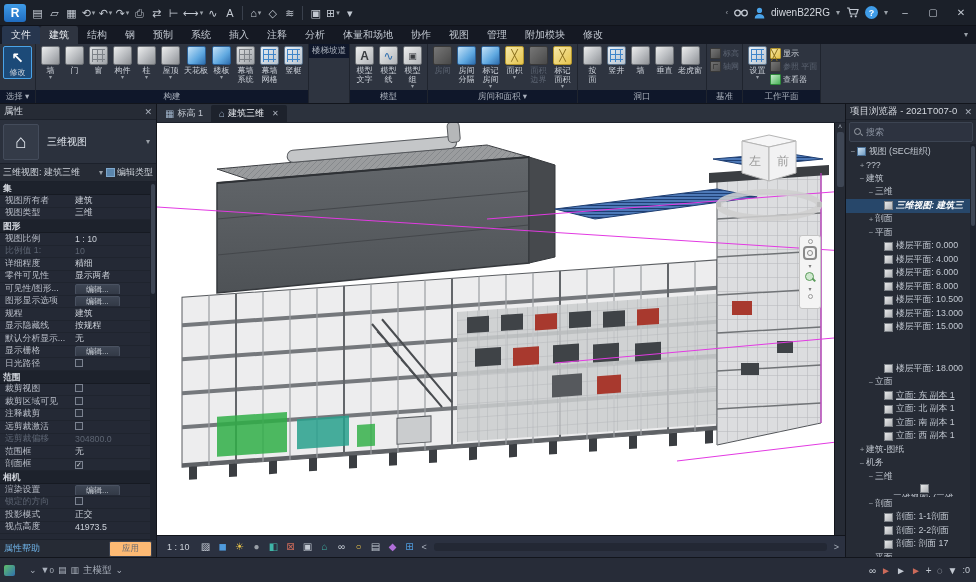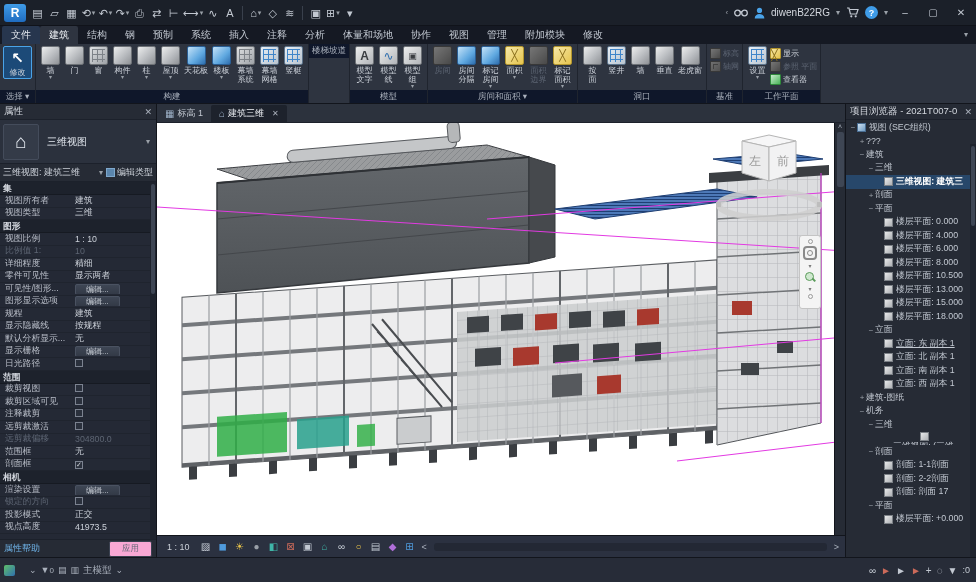--- a/index.html
+++ b/index.html
@@ -84,21 +84,21 @@
   .prows{flex:1;overflow:hidden;background:#242935;position:relative;}
   .prow{height:12.5px;display:flex;align-items:center;font-size:8.8px;border-bottom:1px solid #1f242e;padding-left:5px;}
   .prow .pl{width:68px;color:#b9bec8;white-space:nowrap;overflow:hidden;flex:none;}
   .prow .pv{flex:1;color:#ccd1d9;white-space:nowrap;overflow:hidden;padding-left:2px;}
   .prow.dim .pl,.prow.dim .pv{color:#5d6573;}
   .pgroup{height:13px;line-height:13px;background:#1d222c;color:#d4d8df;font-weight:bold;font-size:8.8px;padding-left:3px;border-bottom:1px solid #161a22;}
   .pbtn{height:10px;line-height:9px;font-size:8px;color:#ccd1d9;background:linear-gradient(180deg,#3e4654,#333a47);border:1px solid #4a5261;border-radius:2px;padding:0 10px;margin-right:10px;}
   .pcheck{width:8px;height:8px;border:1px solid #7b8290;background:#2a303c;display:inline-flex;align-items:center;justify-content:center;font-size:7px;color:#d0d4db;}
   .pfoot{height:18px;display:flex;align-items:center;border-top:1px solid #1c212b;padding:0 4px;font-size:9px;}
   .pfoot .helplink{color:#6fb3e8;}
-  .pfoot .apply{margin-left:auto;color:#5d6573;background:#f9a8d4;border:1px solid #3a4150;border-radius:2px;padding:1px 12px;font-size:8.5px;}
+  .pfoot .apply{margin-left:auto;color:#5d6573;background:#fdba74;border:1px solid #3a4150;border-radius:2px;padding:1px 12px;font-size:8.5px;}
   .pscroll{position:absolute;right:0;top:78px;width:6px;bottom:18px;background:#1e232d;}
   .pscroll .thumb{position:absolute;top:2px;left:1px;width:4px;height:110px;background:#3e4654;border-radius:2px;}
 
   
   .center{flex:1;display:flex;flex-direction:column;min-width:0;}
   .viewtabs{height:19px;background:#2c323d;display:flex;align-items:flex-end;border-bottom:1px solid #1c212b;}
   .vtab{display:flex;align-items:center;gap:3px;font-size:9px;color:#c3c9d2;padding:0 8px;height:17px;}
   .vtab .vic{font-size:10px;color:#9fb3c9;}
   .vtab.active{background:#1d222c;color:#f0f3f7;border-radius:2px 2px 0 0;}
   .vtab.active .x{font-size:8px;color:#aab1bc;margin-left:5px;}
@@ -127,21 +127,21 @@
   .bsearch{height:20px;margin:2px 3px;background:#2d3340;border:1px solid #3c4452;border-radius:2px;display:flex;align-items:center;padding:0 4px;gap:4px;}
   .mag{width:8px;height:8px;position:relative;flex:none;}
   .mag::before{content:"";position:absolute;left:0;top:0;width:5px;height:5px;border:1.3px solid #9aa0a8;border-radius:50%;}
   .mag::after{content:"";position:absolute;left:5.5px;top:5.5px;width:3px;height:1.3px;background:#9aa0a8;transform:rotate(45deg);}
   .bsearch .ph{font-size:9px;color:#8a92a0;}
   .tree{flex:1;overflow:hidden;padding-top:1px;}
   .titem{height:13.5px;display:flex;align-items:center;font-size:8.8px;color:#c3c9d2;white-space:nowrap;overflow:hidden;}
   .titem .exp{width:8px;text-align:center;color:#9aa0a8;font-size:8px;flex:none;}
   .titem .tic{width:9px;height:9px;background:linear-gradient(135deg,#e8e9ea,#aeb1b5);border:1px solid #7b8086;margin-right:3px;flex:none;}
   .titem .tic.root{background:linear-gradient(135deg,#cfe2f2,#6f9cc4);border-color:#4a6e93;}
-  .titem.selected{background:#27476a;color:#ffffff;font-weight:bold;}
+  .titem.selected{background:#27476a;color:#ffffff;font-weight:bold;font-style:italic;}
   .bscroll{position:absolute;right:0;top:40px;width:6px;bottom:0;background:#1e232d;}
   .bscroll .thumb{position:absolute;top:2px;left:1px;width:4px;height:80px;background:#3e4654;border-radius:2px;}
 
   
   .statusbar{position:absolute;left:0;top:557px;width:976px;height:25px;background:#272c38;border-top:1px solid #12151c;display:flex;align-items:center;font-size:9.5px;color:#c3c9d2;padding:0 4px;gap:4px;}
   .sbmsg{white-space:nowrap;overflow:hidden;max-width:486px;}
   .sbicon{width:11px;height:11px;background:linear-gradient(135deg,#5fc06a,#2f6faf);border-radius:2px;flex:none;}
   .sbws{display:flex;align-items:center;gap:4px;margin-left:10px;}
   .sbws .g{font-size:9px;color:#aab1bc;}
   .sbright{margin-left:auto;display:flex;align-items:center;gap:5px;padding-right:2px;}
@@ -716,20 +716,24 @@
         <span class="hstrip"></span>
         <span class="vright">&gt;</span>
       </div>
     </div>
 
     <div class="browser">
       <div class="phead">
         <span style="overflow:hidden;white-space:nowrap;max-width:108px;">项目浏览器 - 2021T007-012 -...</span>
         <span class="x">✕</span>
       </div>
+      <div class="bsearch">
+        <span class="mag"></span>
+        <span class="ph">搜索</span>
+      </div>
       <div class="tree" id="tree">
           <div class="titem" style="padding-left: 3px;">
             <span class="exp">−</span>
             <span class="tic root"></span>
             <span>视图 (SEC组织)</span>
           </div>
           <div class="titem" style="padding-left: 12px;">
             <span class="exp">+</span>
             <span>???</span>
           </div>
@@ -782,21 +786,21 @@
           <div class="titem" style="padding-left: 30px;">
             <span class="exp"></span>
             <span class="tic"></span>
             <span>楼层平面: 13.000</span>
           </div>
           <div class="titem" style="padding-left: 30px;">
             <span class="exp"></span>
             <span class="tic"></span>
             <span>楼层平面: 15.000</span>
           </div>
-          <div class="titem" style="padding-left: 30px;">
+          <div class="titem" style="padding-left: 30px; margin-top: 28px;">
             <span class="exp"></span>
             <span class="tic"></span>
             <span>楼层平面: 18.000</span>
           </div>
           <div class="titem" style="padding-left: 21px;">
             <span class="exp">−</span>
             <span>立面</span>
           </div>
           <div class="titem" style="padding-left: 30px; text-decoration: underline;">
             <span class="exp"></span>

